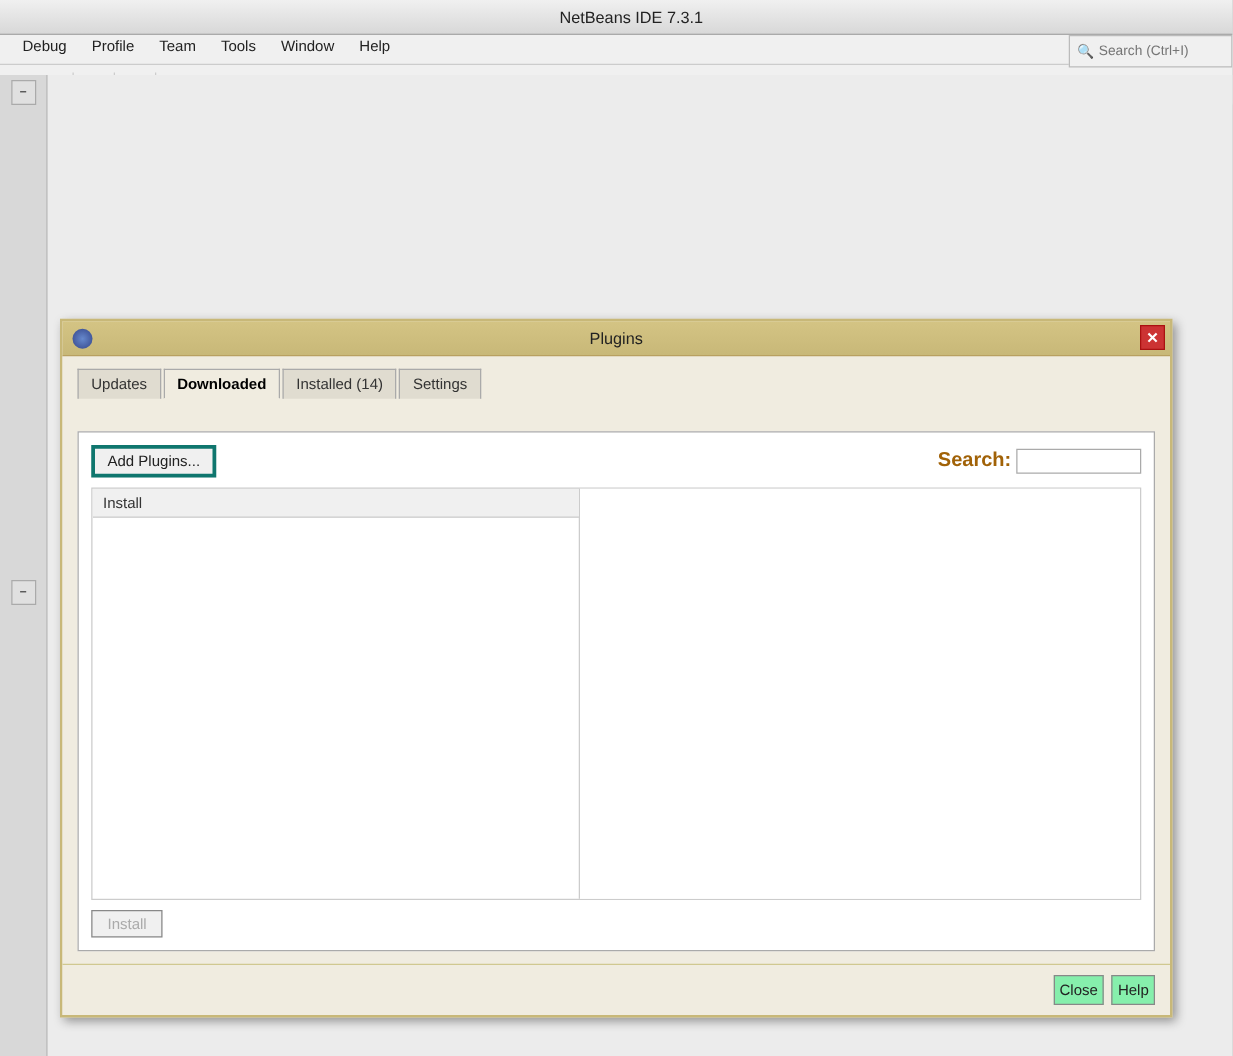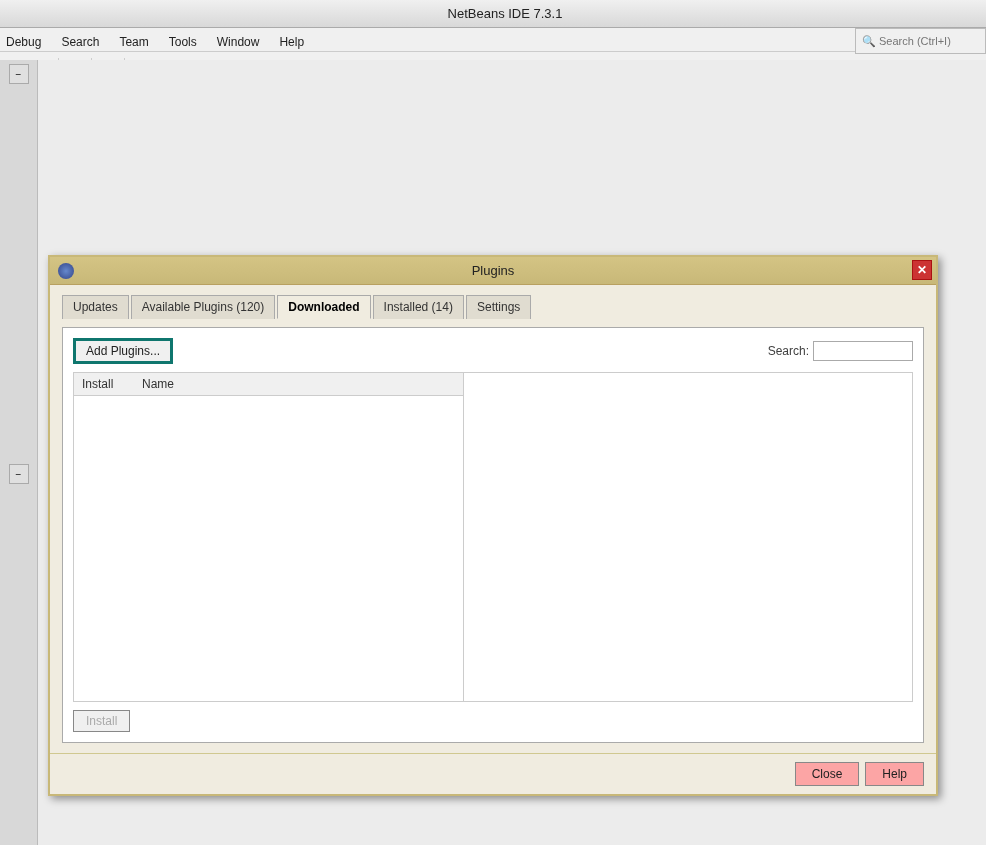--- a/index.html
+++ b/index.html
@@ -24,22 +24,22 @@
       font-size: 13px;
       color: #222;
       padding-left: 24px;
     }
 
     
     .menu-bar {
       background: #f0f0f0;
       height: 24px;
       display: flex;
-      align-items: flex-end;
-      padding: 0 0;
+      align-items: flex-start;
+      padding: 0 12px;
       border-bottom: 1px solid #ccc;
       gap: 8px;
     }
     .menu-item {
       padding: 2px 6px;
       cursor: pointer;
       font-size: 12px;
       color: #222;
     }
 
@@ -168,21 +168,21 @@
 
     .dialog-body {
       padding: 10px 12px;
       background: #f0ece0;
     }
 
     
     .tabs-container {
       display: flex;
       gap: 0;
-      margin-bottom: 8px;
+      margin-bottom: 26px;
     }
     .tab {
       padding: 4px 10px;
       border: 1px solid #aaa;
       background: #e0dcd0;
       cursor: pointer;
       font-size: 12px;
       color: #333;
       border-bottom: none;
       margin-right: 2px;
@@ -217,22 +217,23 @@
       font-size: 12px;
       color: #222;
     }
 
     .search-row {
       display: flex;
       align-items: center;
       gap: 4px;
     }
     .search-label {
-      font-size: 12px;
-      color: #404040;
+      font-size: 16px;
+      color: #a16207;
+      font-weight: bold;
     }
     .search-input {
       border: 1px solid #aaa;
       padding: 2px 4px;
       font-size: 12px;
       width: 100px;
       outline: none;
       background: white;
     }
 
@@ -302,38 +303,38 @@
 
     .dialog-footer {
       display: flex;
       justify-content: flex-end;
       gap: 6px;
       padding: 8px 12px;
       background: #f0ece0;
       border-top: 1px solid #d0c890;
     }
     .footer-btn {
-      padding: 4px 16px;
-      background: #fca5a5;
+      padding: 4px 4px;
+      background: #86efac;
       border: 1px solid #888;
       cursor: pointer;
       font-size: 12px;
       color: #222;
     }
   </style>
 </head>
 <body>
 
 <div class="title-bar">
   <span>NetBeans IDE 7.3.1</span>
 </div>
 
 <div class="menu-bar">
   <span class="menu-item">Debug</span>
-  <span class="menu-item">Search</span>
+  <span class="menu-item">Profile</span>
   <span class="menu-item">Team</span>
   <span class="menu-item">Tools</span>
   <span class="menu-item">Window</span>
   <span class="menu-item">Help</span>
 
   <div style="position:absolute; right:0; top:28px; display:flex; align-items:center; background:#f0f0f0; border:1px solid #bbb; height:26px; padding:0 6px;">
     <span style="color:#888; font-size:11px; margin-right:3px;">🔍</span>
     <input type="text" placeholder="Search (Ctrl+I)" style="border: none; outline: none; background: transparent; font-size: 11px; width: 100px;">
   </div>
 </div>
@@ -374,42 +375,40 @@
       <div class="dialog-title-bar">
         <div class="dialog-icon"></div>
         <span class="dialog-title">Plugins</span>
         <div class="dialog-close-btn">✕</div>
       </div>
 
       <div class="dialog-body">
 
         <div class="tabs-container">
           <div class="tab">Updates</div>
-          <div class="tab">Available Plugins (120)</div>
           <div class="tab active">Downloaded</div>
           <div class="tab">Installed (14)</div>
           <div class="tab">Settings</div>
         </div>
 
         <div class="content-area">
 
           <div class="content-top-row">
             <button class="add-plugins-btn">Add Plugins...</button>
             <div class="search-row">
               <span class="search-label">Search:</span>
               <input class="search-input" type="text" value="" style="">
             </div>
           </div>
 
           <div class="split-panel">
 
             <div class="left-panel">
               <div class="table-header">
                 <span class="col-install">Install</span>
-                <span class="col-name">Name</span>
               </div>
 
               <div style="height:calc(100% - 26px);"></div>
 
               <div class="drag-handle"></div>
             </div>
 
             <div class="right-panel">
             </div>
           </div>

